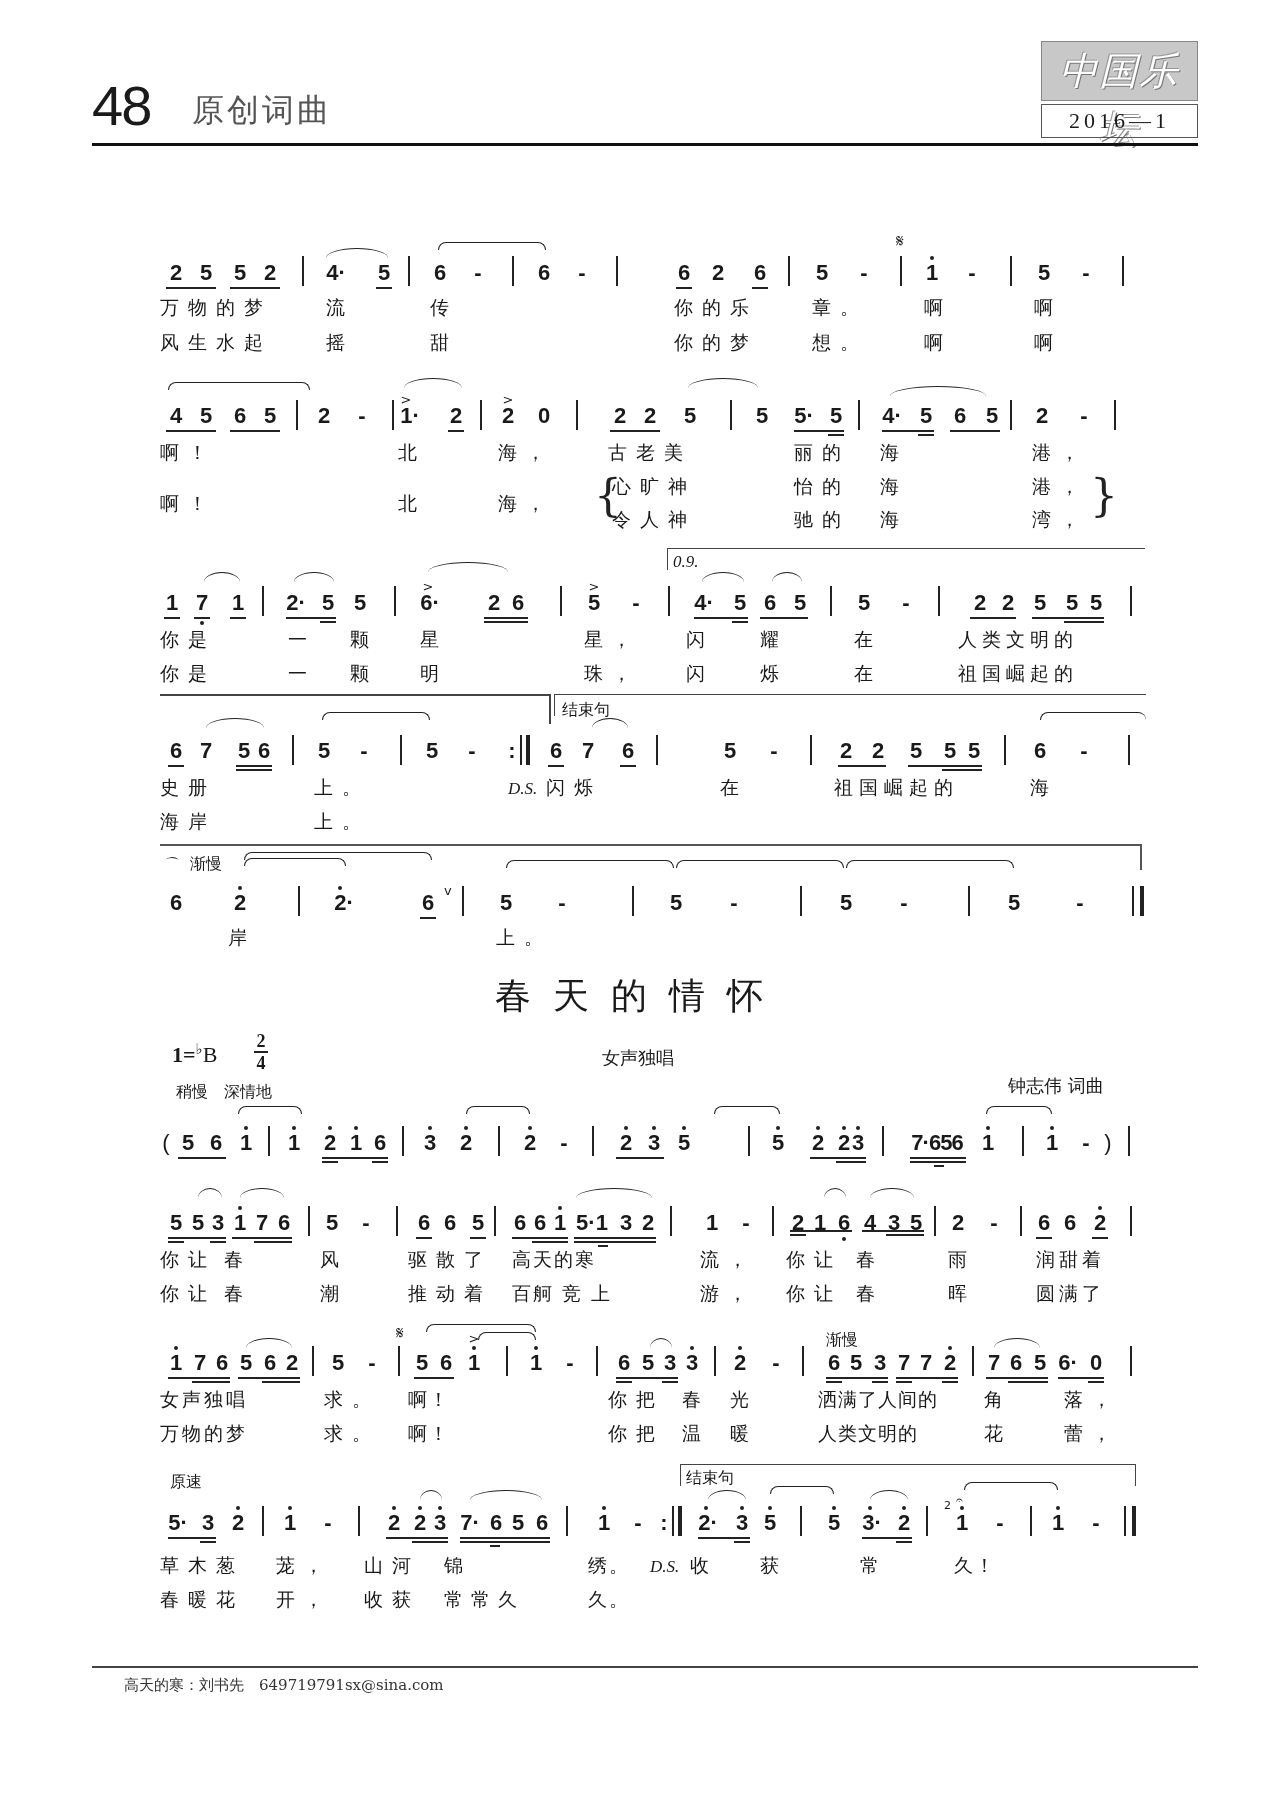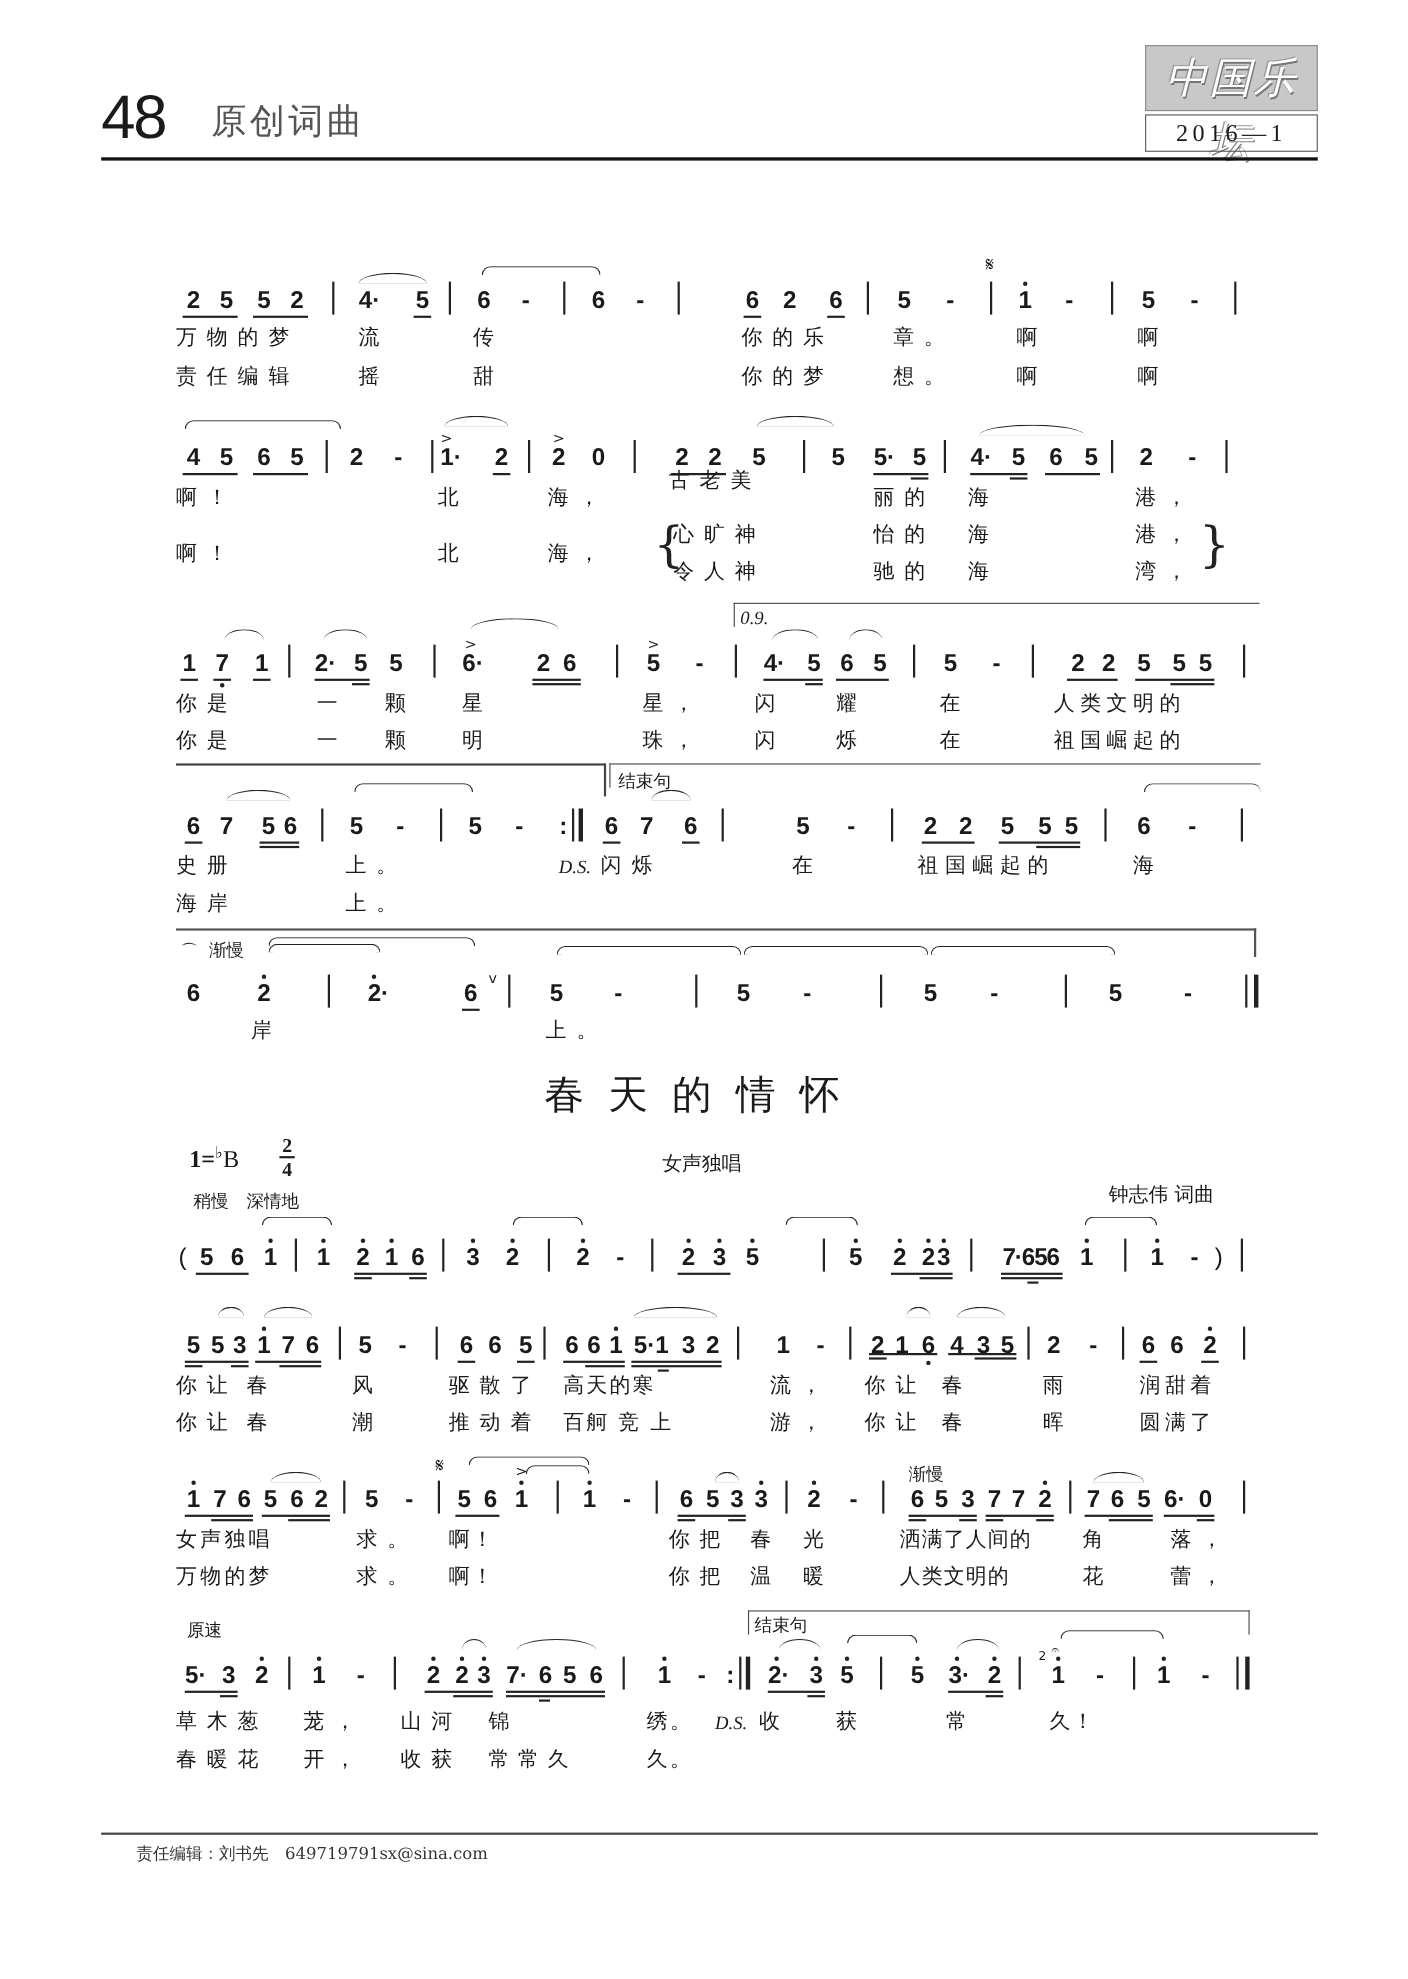--- a/index.html
+++ b/index.html
@@ -81,21 +81,21 @@
   <div class="bar" style="left:1122px;top:256px"></div>
 
   <span class="lyr" style="left:160px;top:298px">万物的梦</span>
   <span class="lyr" style="left:326px;top:298px">流</span>
   <span class="lyr" style="left:430px;top:298px">传</span>
   <span class="lyr" style="left:674px;top:298px">你的乐</span>
   <span class="lyr" style="left:812px;top:298px">章。</span>
   <span class="lyr" style="left:924px;top:298px">啊</span>
   <span class="lyr" style="left:1034px;top:298px">啊</span>
 
-  <span class="lyr" style="left:160px;top:333px">责任编辑</span>
+  <span class="lyr" style="left:160px;top:333px">风生水起</span>
   <span class="lyr" style="left:326px;top:333px">摇</span>
   <span class="lyr" style="left:430px;top:333px">甜</span>
   <span class="lyr" style="left:674px;top:333px">你的梦</span>
   <span class="lyr" style="left:812px;top:333px">想。</span>
   <span class="lyr" style="left:924px;top:333px">啊</span>
   <span class="lyr" style="left:1034px;top:333px">啊</span>
 </div>
 
 <div>
   <div class="tie" style="left:168px;top:382px;width:142px"></div>
@@ -140,21 +140,21 @@
   <div class="ul" style="left:950px;top:430px;width:50px"></div>
   <div class="slur" style="left:890px;top:386px;width:96px"></div>
   <div class="bar" style="left:1010px;top:400px"></div>
   <span class="n" style="left:1042px;top:405px">2</span>
   <span class="n" style="left:1084px;top:405px">-</span>
   <div class="bar" style="left:1114px;top:400px"></div>
 
   <span class="lyr" style="left:160px;top:443px">啊！</span>
   <span class="lyr" style="left:398px;top:443px">北</span>
   <span class="lyr" style="left:498px;top:443px">海，</span>
-  <span class="lyr" style="left:608px;top:428px">古老美</span>
+  <span class="lyr" style="left:608px;top:443px">古老美</span>
   <span class="lyr" style="left:794px;top:443px">丽的</span>
   <span class="lyr" style="left:880px;top:443px">海</span>
   <span class="lyr" style="left:1032px;top:443px">港，</span>
 
   <span class="lyr" style="left:160px;top:494px">啊！</span>
   <span class="lyr" style="left:398px;top:494px">北</span>
   <span class="lyr" style="left:498px;top:494px">海，</span>
   <span class="abs" style="left:594px;top:474px;font-size:44px;line-height:1;font-family:'DejaVu Serif',serif;color:#222">{</span>
   <span class="lyr" style="left:612px;top:477px">心旷神</span>
   <span class="lyr" style="left:794px;top:477px">怡的</span>
@@ -684,13 +684,13 @@
   <span class="lyr" style="left:954px;top:1556px;letter-spacing:2px">久！</span>
 
   <span class="lyr" style="left:160px;top:1590px">春暖花</span>
   <span class="lyr" style="left:276px;top:1590px">开，</span>
   <span class="lyr" style="left:364px;top:1590px">收获</span>
   <span class="lyr" style="left:444px;top:1590px;letter-spacing:8px">常常久</span>
   <span class="lyr" style="left:588px;top:1590px;letter-spacing:2px">久。</span>
 </div>
 
 <div class="abs footer-rule"></div>
-<div class="abs footer">责任编辑：刘书先　649719791sx@sina.com</div>
+<div class="abs footer">高天的寒：刘书先　649719791sx@sina.com</div>
 
 </body></html>

